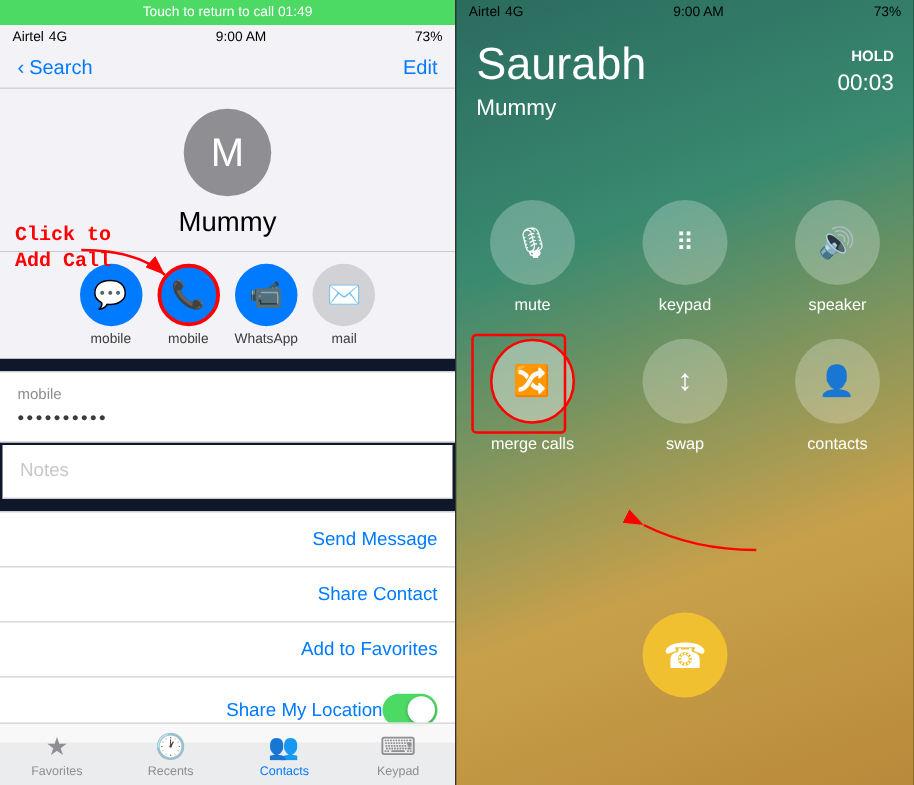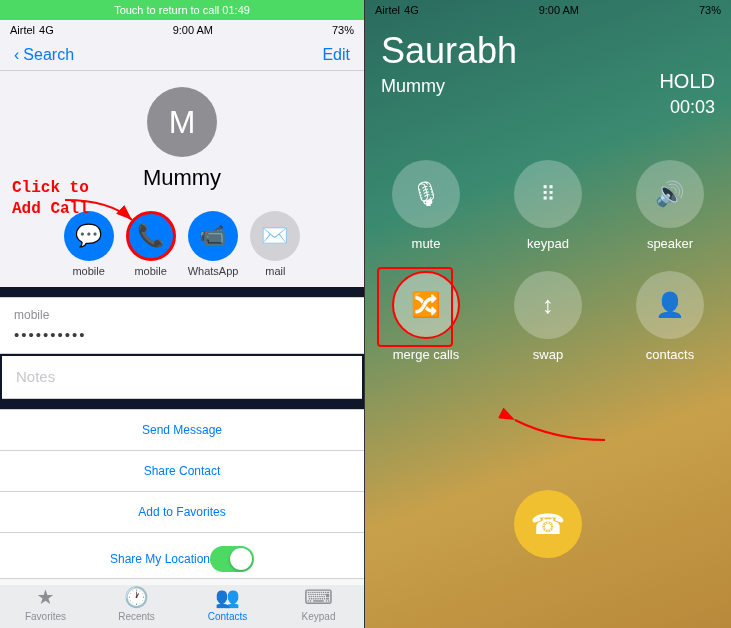--- a/index.html
+++ b/index.html
@@ -135,24 +135,24 @@
     .notes-placeholder { font-size: 15px; color: #c7c7cc; }
 
     .menu-section {
       background: white;
       margin: 10px 0 0;
       border-top: 1px solid #d1d1d6;
     }
     .menu-item {
       padding: 13px 14px;
       border-bottom: 1px solid #d1d1d6;
-      font-size: 12px;
+      font-size: 15px;
       color: #007aff;
       display: flex;
-      justify-content: center;
+      justify-content: flex-end;
       align-items: center;
     }
     .menu-item:last-child { border-bottom: none; }
     .toggle {
       width: 44px;
       height: 26px;
       background: #4cd964;
       border-radius: 13px;
       position: relative;
     }
@@ -228,21 +228,21 @@
       color: white;
     }
     .call-contact { font-size: 36px; font-weight: 300; }
     .call-sub { font-size: 18px; font-weight: 300; margin-top: 4px; }
     .hold-badge {
       position: absolute;
       top: 38px;
       right: 16px;
       text-align: right;
     }
-    .hold-text { font-size: 20px; color: white; font-weight: 400; margin-top: 32px; }
+    .hold-text { font-size: 12px; color: white; font-weight: 700; }
     .hold-timer { font-size: 18px; color: white; font-weight: 300; margin-top: 4px; }
 
     .call-buttons-grid {
       position: absolute;
       top: 160px;
       left: 0;
       right: 0;
       padding: 0 16px;
     }
     .call-btn-row {

